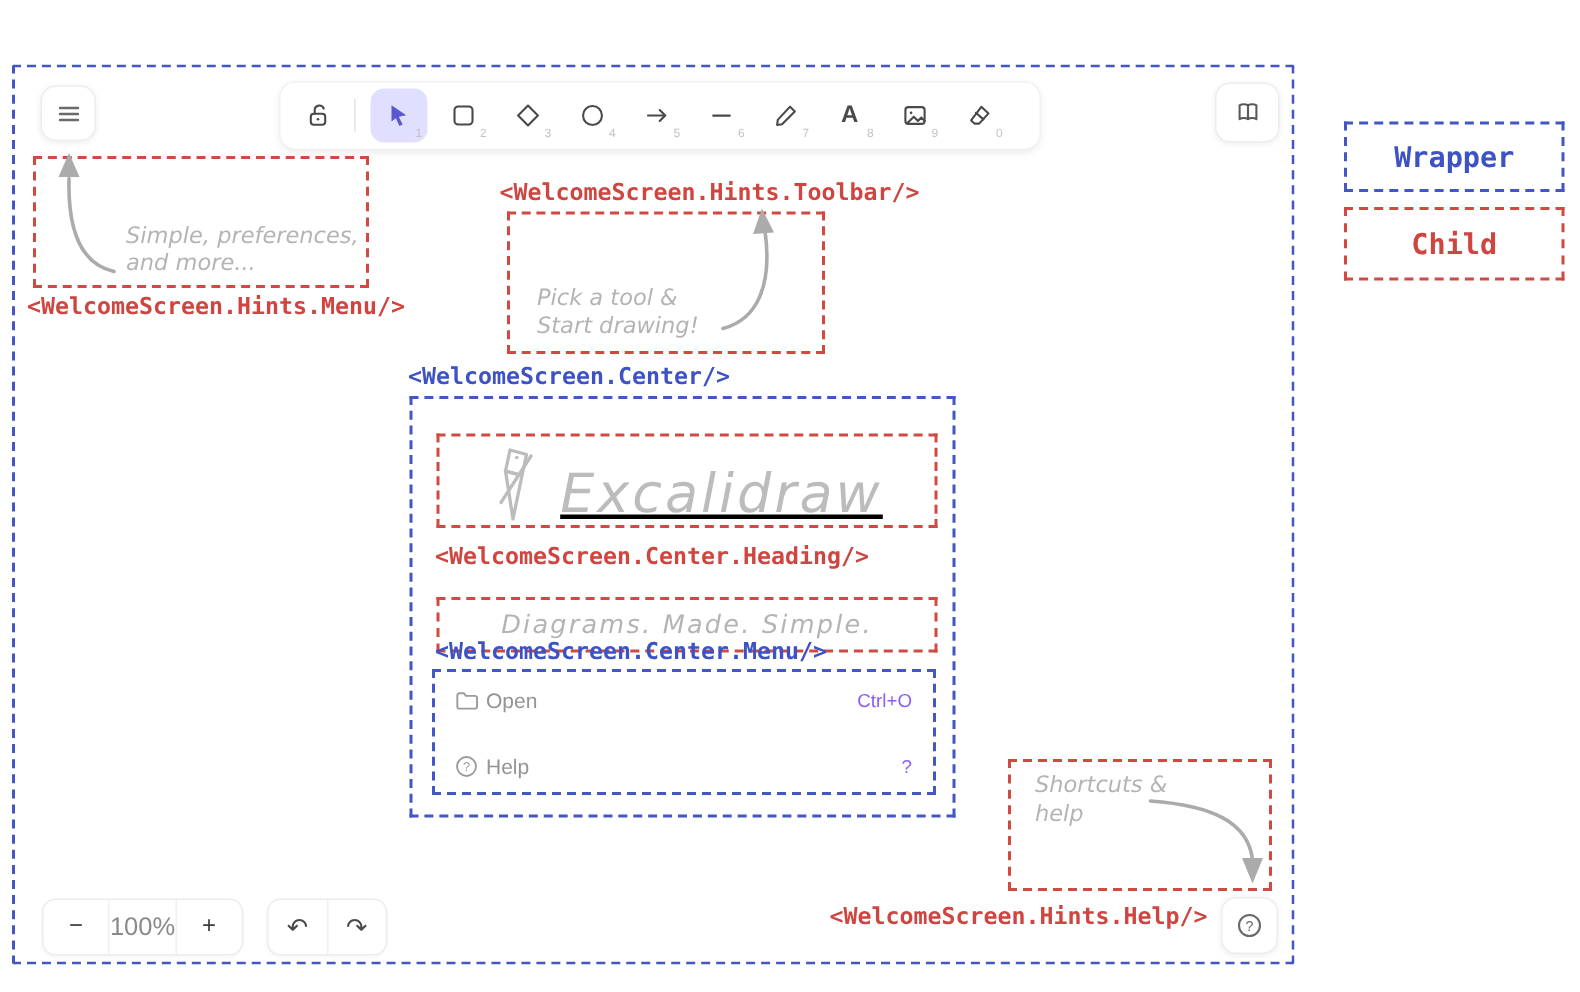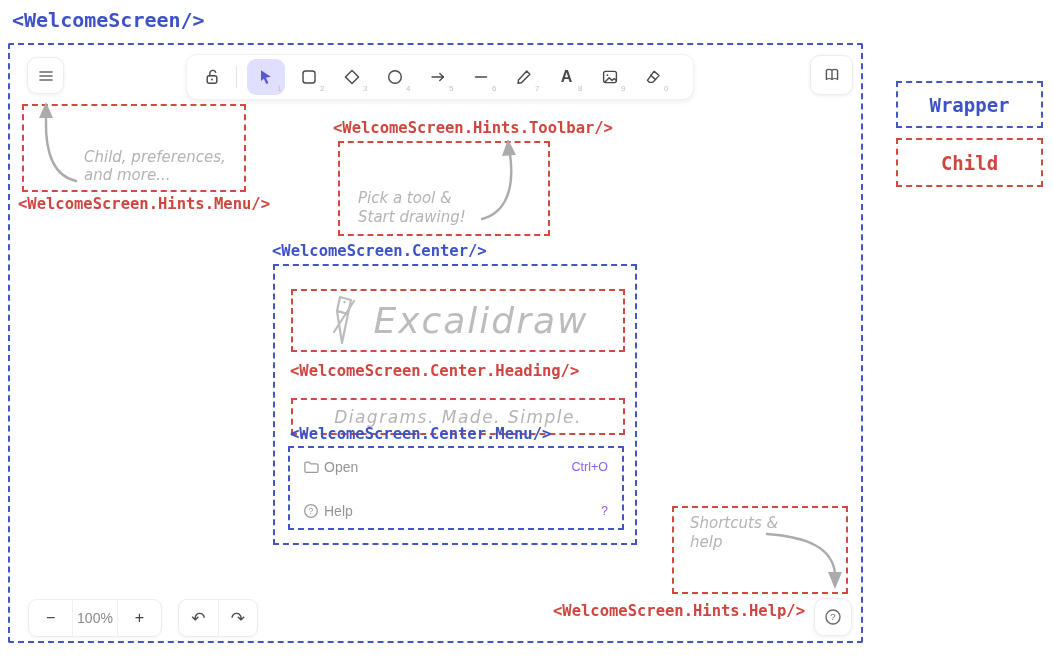--- a/index.html
+++ b/index.html
@@ -57,37 +57,37 @@
   .hint-menu-box { position:absolute; left:22px; top:104px; width:224px; height:88px; }
   .hint-menu-text { position:absolute; left:84px; top:148px; font-size:15px; line-height:18px; }
   .hint-toolbar-box { position:absolute; left:338px; top:141px; width:212px; height:95px; }
   .hint-toolbar-text { position:absolute; left:358px; top:189px; font-size:15px; line-height:19px; }
   .hint-help-box { position:absolute; left:672px; top:506px; width:176px; height:88px; }
   .hint-help-text { position:absolute; left:690px; top:514px; font-size:15px; line-height:19px; }
 
   
   .center-box { position:absolute; left:273px; top:264px; width:364px; height:281px; }
   .logo-box { position:absolute; left:291px; top:289px; width:334px; height:63px; }
-  .logo-inner { position:absolute; inset:0; display:flex; align-items:center; justify-content:center; gap:12px; }
+  .logo-inner { position:absolute; inset:0; display:flex; align-items:flex-end; justify-content:center; gap:12px;text-decoration:underline; }
   .logo-text { font-family:"DejaVu Sans",sans-serif; font-style:italic; color:#bcbcbc; font-size:36px; letter-spacing:2px; }
   .heading-box { position:absolute; left:291px; top:398px; width:334px; height:37px; display:flex; align-items:center; justify-content:center; }
   .heading-text { font-size:17px; letter-spacing:1.5px; }
   .menu-box { position:absolute; left:288px; top:446px; width:336px; height:84px; }
   .menu-row { position:absolute; left:12px; right:14px; height:22px; display:flex; align-items:center; gap:4px; }
   .menu-row-open { top:8px; } .menu-row-help { top:52px; }
   .menu-label { font-size:14px; color:#949494; flex:1; }
   .menu-shortcut { font-size:12.5px; color:#8b5cf6; }
 
   
   .zoom-ctl { position:absolute; left:28px; top:599px; width:134px; height:38px;
     background:#fff; border:1px solid #ededed; border-radius:9px;
     box-shadow:0 1px 3px rgba(0,0,0,0.05); display:flex; }
   .zoom-seg { flex:1; display:flex; align-items:center; justify-content:center; font-size:16px; color:#3d3d3d; }
   .zoom-seg + .zoom-seg { border-left:1px solid #f0f0f0; }
-  .zoom-val { font-size:14px; color:#8a8a8a; }
+  .zoom-val { font-size:17px; color:#8a8a8a; }
   .undoredo { position:absolute; left:178px; top:599px; width:80px; height:38px;
     background:#fff; border:1px solid #ededed; border-radius:9px;
     box-shadow:0 1px 3px rgba(0,0,0,0.05); display:flex; }
   .ur-seg { flex:1; display:flex; align-items:center; justify-content:center;
     font-size:17px; color:#4a4a4a; }
   .ur-seg + .ur-seg { border-left:1px solid #f0f0f0; }
 
   
   .legend-wrapper { position:absolute; left:896px; top:81px; width:147px; height:47px;
     display:flex; align-items:center; justify-content:center; }
@@ -96,21 +96,20 @@
   .legend-text { font-size:19px; font-weight:bold; }
 
   .arrows-layer { position:absolute; inset:0; pointer-events:none; }
   svg.icon { display:block; }
 </style>
 </head>
 <body>
 
 <div id="stage">
 
-  <div class="root-label mono blue-t">&lt;WelcomeScreen/&gt;</div>
 
   <div class="app-frame blue-box"></div>
 
   <div class="ui-card hamburger">
     <svg class="icon" width="18" height="18" viewBox="0 0 18 18">
       <g stroke="#6a6a6a" stroke-width="1.6" stroke-linecap="round">
         <line x1="3" y1="5" x2="15" y2="5"></line>
           <line x1="3" y1="9" x2="15" y2="9"></line>
           <line x1="3" y1="13" x2="15" y2="13"></line>
       </g>
@@ -212,21 +211,21 @@
     <svg class="icon" width="20" height="20" viewBox="0 0 20 20">
       <g stroke="#5a5a5a" stroke-width="1.4" fill="none" stroke-linejoin="round">
         <path d="M10 5.2 c-1.4-1 -4.2-1 -5.6 0 v9.2 c1.4-1 4.2-1 5.6 0 c1.4-1 4.2-1 5.6 0 V5.2 c-1.4-1 -4.2-1 -5.6 0 Z"></path>
         <path d="M10 5.2 v9.2"></path>
       </g>
     </svg>
   </div>
 
   <div class="hint-menu-box red-box"></div>
   <div class="hint-menu-text hand">
-    <div>Child, preferences,</div>
+    <div>Simple, preferences,</div>
     <div>and more...</div>
   </div>
   <div class="ann-label mono red-t" style="left:333px; top:119px;">&lt;WelcomeScreen.Hints.Toolbar/&gt;</div>
 
   <div class="ann-label mono red-t" style="left:18px; top:195px;">&lt;WelcomeScreen.Hints.Menu/&gt;</div>
   <div class="hint-toolbar-box red-box"></div>
   <div class="hint-toolbar-text hand">
     <div>Pick a tool &amp;</div>
     <div>Start drawing!</div>
   </div>

